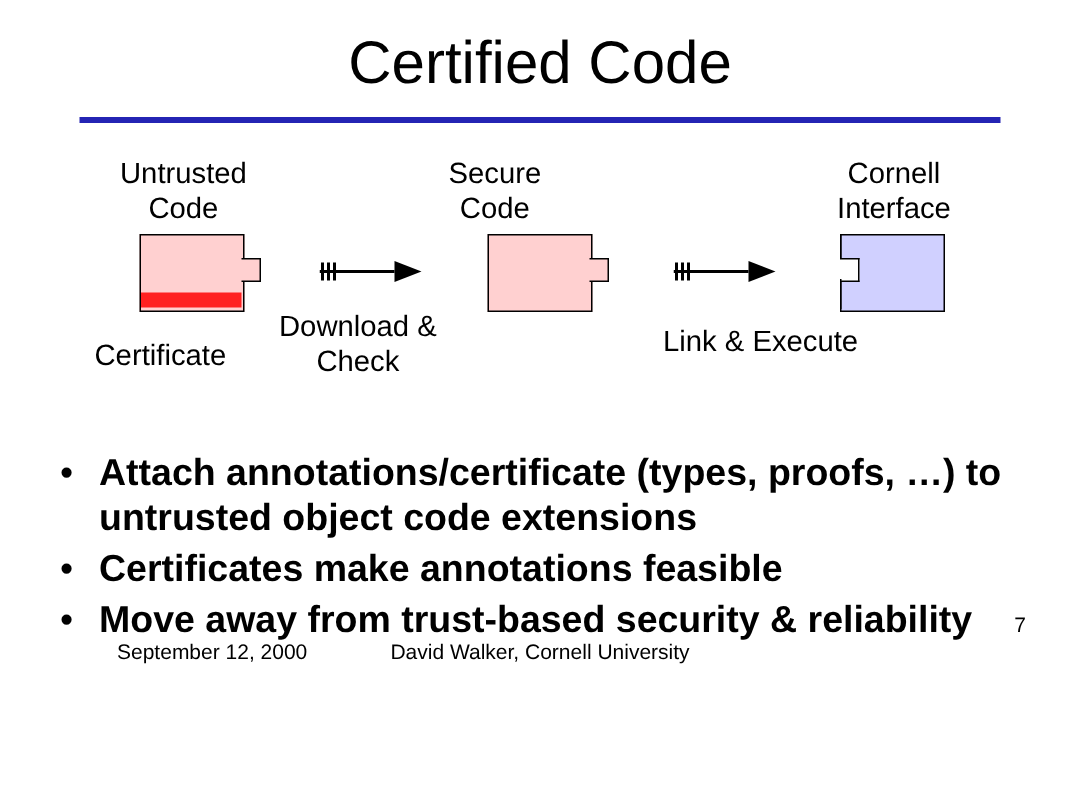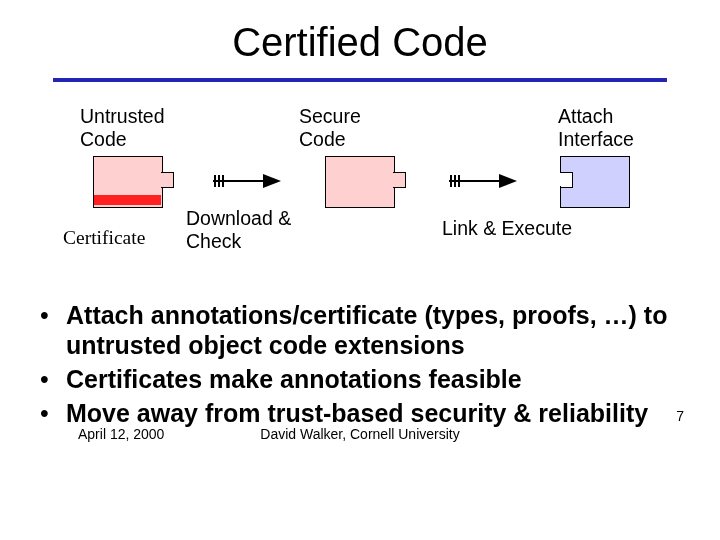--- a/index.html
+++ b/index.html
@@ -34,21 +34,21 @@
     width: 614px;
     height: 4px;
     background: #2424b4;
   }
 
   
   .lbl {
     position: absolute;
     font-size: 19.5px;
     line-height: 1.18;
-    text-align: left;
+    text-align: center;
   }
 
   
   .box-pink {
     position: absolute;
     border: 1px solid #000;
     background: #ffd0d0;
   }
   .box-blue {
     position: absolute;
@@ -114,23 +114,23 @@
 
 <div class="slide">
 
   <div class="title">Certified Code</div>
   <div class="hr"></div>
 
   <div class="lbl" style="left:80px; top:105px; white-space:pre;">Untrusted
 Code</div>
   <div class="lbl" style="left:299px; top:105px; white-space:pre;">Secure
 Code</div>
-  <div class="lbl" style="left:558px; top:105px; white-space:pre;">Attach
+  <div class="lbl" style="left:558px; top:105px; white-space:pre;">Cornell
 Interface</div>
-  <div class="lbl" style="left:63px; top:226px;font-family:Liberation Serif, serif;">Certificate</div>
+  <div class="lbl" style="left:63px; top:226px;">Certificate</div>
   <div class="lbl" style="left:186px; top:207px; white-space:pre;">Download &amp;
 Check</div>
   <div class="lbl" style="left:442px; top:217px;">Link &amp; Execute</div>
 
   <div class="box-pink" style="left:93px; top:156px; width:68px; height:50px;"></div>
   <div class="box-pink" style="left:161px; top:172px; width:12px; height:14px; border-left:none;"></div>
 
   <div class="box-red" style="left:94px; top:195px; width:67px; height:10px;"></div>
 
   <div class="box-pink" style="left:325px; top:156px; width:68px; height:50px;"></div>
@@ -169,16 +169,16 @@
       <div class="dot">•</div>
       <div class="txt">Certificates make annotations feasible</div>
     </div>
     <div class="row">
       <div class="dot">•</div>
       <div class="txt">Move away from trust-based security &amp; reliability</div>
     </div>
   </div>
 
   <div class="footer-num">7</div>
-  <div class="footer-date">April 12, 2000</div>
+  <div class="footer-date">September 12, 2000</div>
   <div class="footer-center">David Walker, Cornell University</div>
 
 </div>
 
 </body></html>

